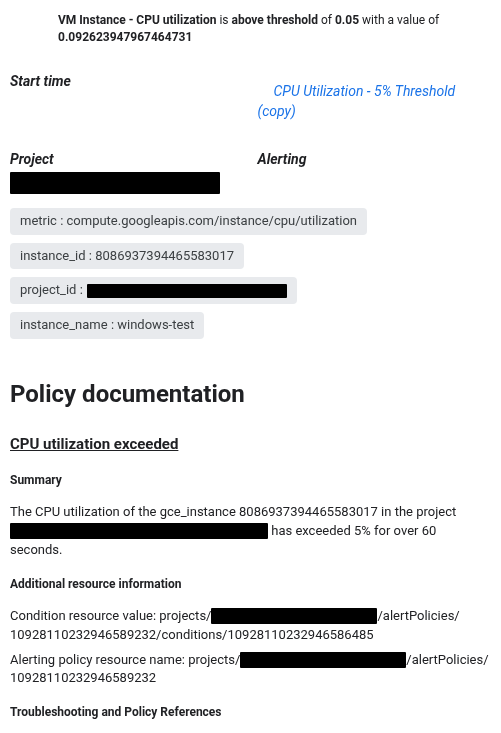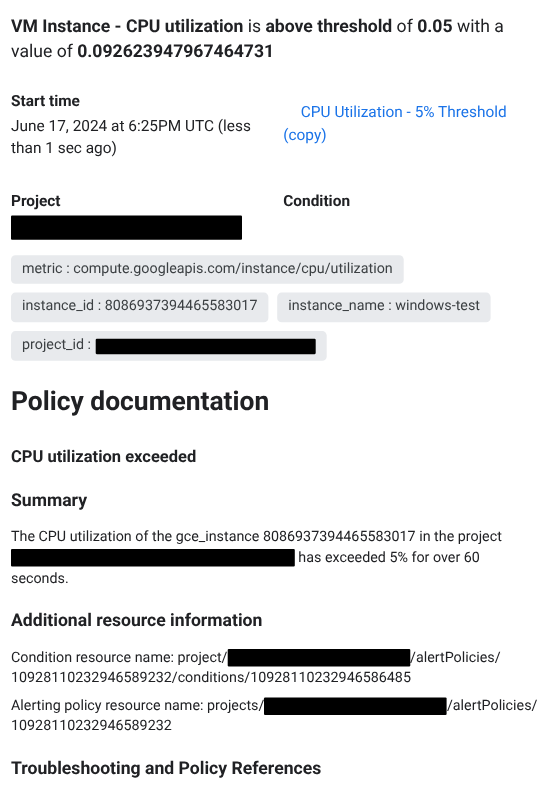--- a/index.html
+++ b/index.html
@@ -5,110 +5,110 @@
     * { box-sizing: border-box; margin: 0; padding: 0; }
     body {
       font-family: Roboto, "Helvetica Neue", Arial, sans-serif;
       font-size: 14px;
       color: #202124;
       background: #fff;
       width: 501px;
       padding: 12px 10px 18px 10px;
       line-height: 1.45;
     }
-    .title-line { font-size: 16px; font-weight: 400; margin-bottom: 24px; }
+    .title-line { font-size: 12px; font-weight: 400; margin-bottom: 24px; margin-left: 48px; }
     .title-line .b { font-weight: 700; }
     .info-grid {
       display: flex;
       gap: 14px;
       margin-bottom: 28px;
+      font-style: italic;
     }
     .info-col { flex: 1; }
     .info-label { font-size: 14px; font-weight: 700; margin-bottom: 2px; }
     .info-value { font-size: 14px; font-weight: 400; }
     a.link { color: #1a73e8; text-decoration: none; cursor: pointer; margin-left: 16px; }
     .info-grid.second { margin-bottom: 14px; }
     .redact {
       display: inline-block;
       background: #000;
       height: 18px;
       vertical-align: text-bottom;
       border-radius: 1px;
     }
     .redact.block { height: 22px; display: block; }
-    .chips { display: flex; flex-wrap: wrap; gap: 8px; margin-bottom: 20px; }
+    .chips { display: flex; flex-wrap: wrap; gap: 8px; margin-bottom: 38px; }
     .chip {
       background: #e8eaed;
       border-radius: 4px;
       padding: 4px 10px;
       font-size: 13px;
       color: #3c4043;
       display: inline-flex;
       align-items: center;
     }
     .chip .redact { height: 14px; margin-left: 4px; }
     h2.policy-doc { font-size: 24px; font-weight: 700; margin: 10px 0 22px 0; }
-    h3.section { font-size: 15px; font-weight: 700; margin: 18px 0 14px 0; }
-    h4.sub { font-size: 16px; font-weight: 700; margin: 16px 0 14px 0; }
+    h3.section { font-size: 15px; font-weight: 700; margin: 18px 0 14px 0; text-decoration: underline; }
+    h4.sub { font-size: 12px; font-weight: 700; margin: 16px 0 14px 0; }
     p.body { font-size: 13px; margin: 6px 0; }
     .inline-redact { display:inline-block; background:#000; height:16px; vertical-align: middle; border-radius:1px; }
   </style>
 </head>
 <body>
 
 <div class="title-line">
   <span class="b">VM Instance - CPU utilization</span><span> is </span><span class="b">above threshold</span><span> of </span><span class="b">0.05</span><span> with a value of </span><span class="b">0.092623947967464731</span>
 </div>
 
 <div class="info-grid">
   <div class="info-col">
     <div class="info-label">Start time</div>
-    <div class="info-value">June 17, 2024 at 6:25PM UTC (less than 1 sec ago)</div>
   </div>
   <div class="info-col" style="padding-top:10px;">
     <div class="info-value"><a href="#" class="link">CPU Utilization - 5% Threshold (copy)</a></div>
   </div>
 </div>
 
 <div class="info-grid second">
   <div class="info-col">
     <div class="info-label">Project</div>
     <div class="redact block" style="width:210px;"></div>
   </div>
   <div class="info-col">
-    <div class="info-label">Condition</div>
+    <div class="info-label">Alerting</div>
   </div>
 </div>
 
 <div class="chips">
   <div class="chip">metric : compute.googleapis.com/instance/cpu/utilization</div>
   <div class="chip">instance_id : 8086937394465583017</div>
-  <div class="chip">instance_name : windows-test</div>
   <div class="chip">
     <span>project_id :</span>
     <span class="redact" style="width:200px;"></span>
   </div>
+  <div class="chip">instance_name : windows-test</div>
 </div>
 
 <h2 class="policy-doc">Policy documentation</h2>
 
 <h3 class="section">CPU utilization exceeded</h3>
 
 <h4 class="sub">Summary</h4>
 
 <p class="body">
   <span>The CPU utilization of the gce_instance 8086937394465583017 in the project </span><br>
   <span class="inline-redact" style="width:258px;"></span>
   <span> has exceeded 5% for over 60 seconds.</span>
 </p>
 
 <h4 class="sub">Additional resource information</h4>
 
 <p class="body">
-  <span>Condition resource name: project/</span><span class="inline-redact" style="width:166px;"></span><span>/alertPolicies/</span><br>
+  <span>Condition resource value: projects/</span><span class="inline-redact" style="width:166px;"></span><span>/alertPolicies/</span><br>
   <span>10928110232946589232/conditions/10928110232946586485</span>
 </p>
 <p class="body">
   <span>Alerting policy resource name: projects/</span><span class="inline-redact" style="width:166px;"></span><span>/alertPolicies/</span><br>
   <span>10928110232946589232</span>
 </p>
 
 <h4 class="sub">Troubleshooting and Policy References</h4>
 
 </body></html>

